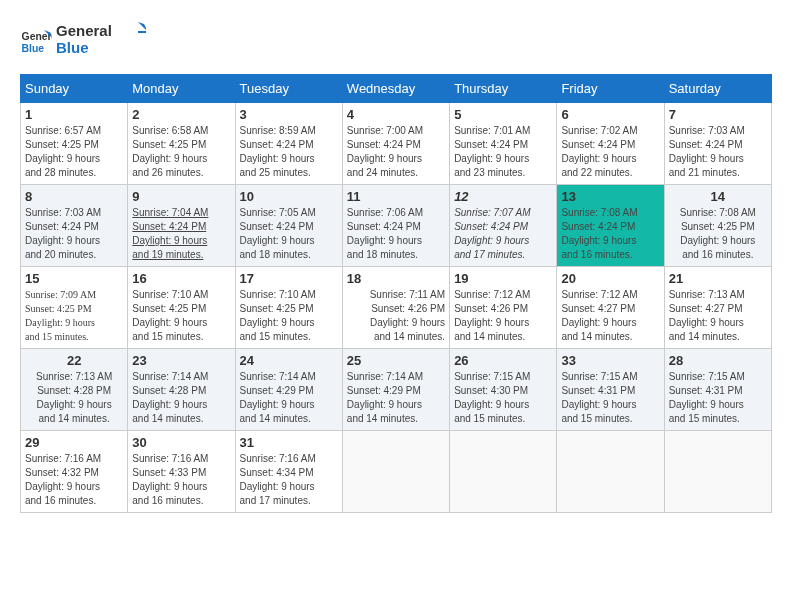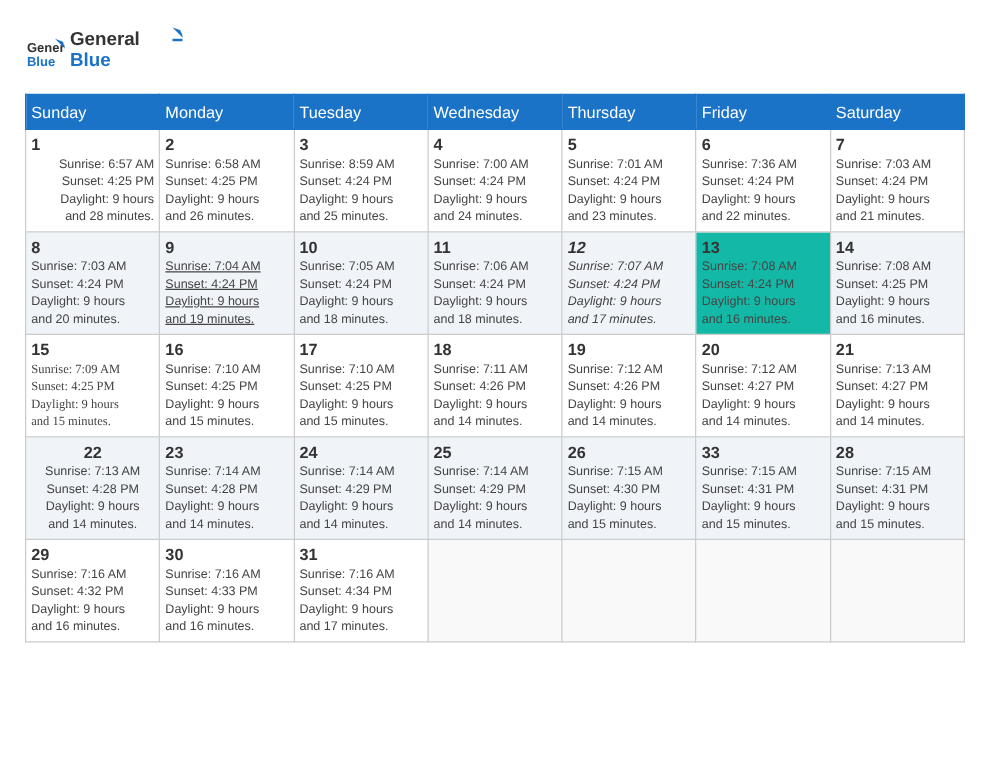--- a/index.html
+++ b/index.html
@@ -114,21 +114,21 @@
         <th>Wednesday</th>
         <th>Thursday</th>
         <th>Friday</th>
         <th>Saturday</th>
       </tr>
   </thead>
   <tbody id="calendar-body">
       <tr>
         <td>
           <span class="day-num">1</span>
-          <div class="day-info" style="white-space: pre-line; text-align: right;">Sunrise: 6:57 AM
+          <div class="day-info" style="white-space: pre-line;">Sunrise: 6:57 AM
 Sunset: 4:25 PM
 Daylight: 9 hours
 and 28 minutes.</div>
         </td>
         <td>
           <span class="day-num">2</span>
           <div class="day-info" style="white-space: pre-line;">Sunrise: 6:58 AM
 Sunset: 4:25 PM
 Daylight: 9 hours
 and 26 minutes.</div>
@@ -149,21 +149,21 @@
         </td>
         <td>
           <span class="day-num">5</span>
           <div class="day-info" style="white-space: pre-line;">Sunrise: 7:01 AM
 Sunset: 4:24 PM
 Daylight: 9 hours
 and 23 minutes.</div>
         </td>
         <td>
           <span class="day-num">6</span>
-          <div class="day-info" style="white-space: pre-line;">Sunrise: 7:36 AM
+          <div class="day-info" style="white-space: pre-line;">Sunrise: 7:02 AM
 Sunset: 4:24 PM
 Daylight: 9 hours
 and 22 minutes.</div>
         </td>
         <td>
           <span class="day-num">7</span>
           <div class="day-info" style="white-space: pre-line;">Sunrise: 7:03 AM
 Sunset: 4:24 PM
 Daylight: 9 hours
 and 21 minutes.</div>
@@ -205,21 +205,21 @@
 Daylight: 9 hours
 and 17 minutes.</div>
         </td>
         <td style="background: #14b8a6;">
           <span class="day-num">13</span>
           <div class="day-info" style="white-space: pre-line;">Sunrise: 7:08 AM
 Sunset: 4:24 PM
 Daylight: 9 hours
 and 16 minutes.</div>
         </td>
-        <td style="background: rgb(240, 244, 248);">
+        <td style="background: rgb(240, 244, 248); text-align: center;">
           <span class="day-num">14</span>
           <div class="day-info" style="white-space: pre-line;">Sunrise: 7:08 AM
 Sunset: 4:25 PM
 Daylight: 9 hours
 and 16 minutes.</div>
         </td>
       </tr>
       <tr>
         <td>
           <span class="day-num">15</span>
@@ -237,21 +237,21 @@
         </td>
         <td>
           <span class="day-num">17</span>
           <div class="day-info" style="white-space: pre-line;">Sunrise: 7:10 AM
 Sunset: 4:25 PM
 Daylight: 9 hours
 and 15 minutes.</div>
         </td>
         <td>
           <span class="day-num">18</span>
-          <div class="day-info" style="white-space: pre-line;">Sunrise: 7:11 AM
+          <div class="day-info" style="white-space: pre-line; text-align: right;">Sunrise: 7:11 AM
 Sunset: 4:26 PM
 Daylight: 9 hours
 and 14 minutes.</div>
         </td>
         <td>
           <span class="day-num">19</span>
           <div class="day-info" style="white-space: pre-line;">Sunrise: 7:12 AM
 Sunset: 4:26 PM
 Daylight: 9 hours
 and 14 minutes.</div>

